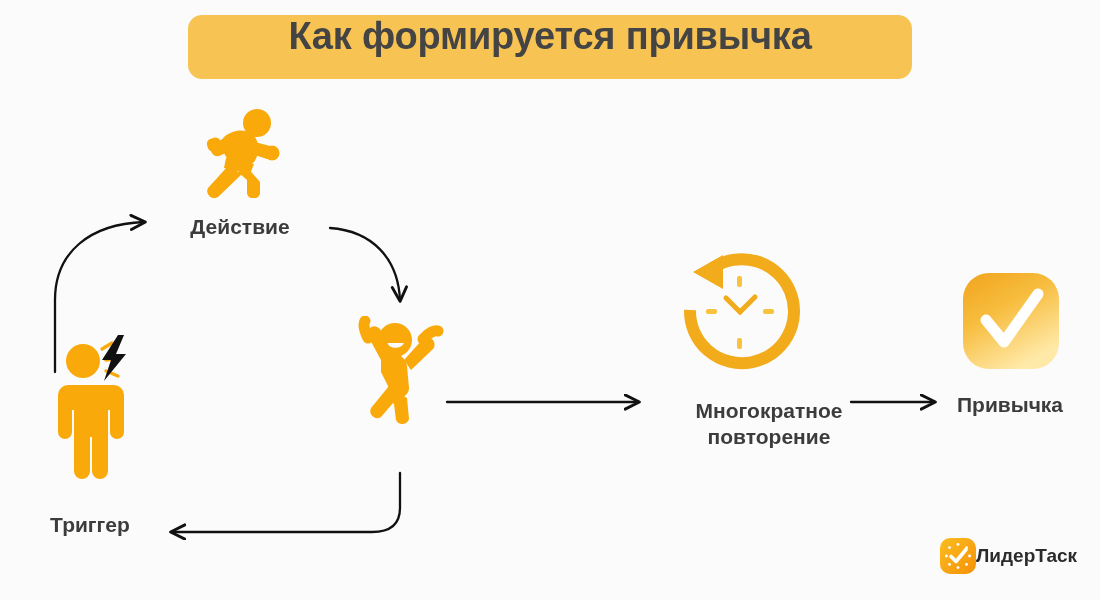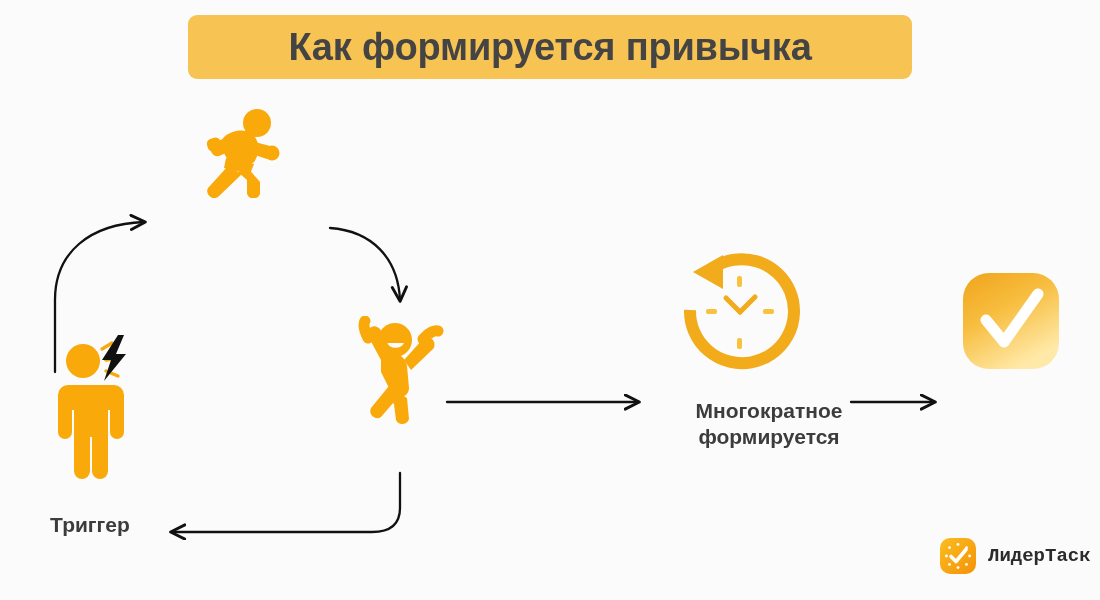--- a/index.html
+++ b/index.html
@@ -21,23 +21,23 @@
   }
   .abs { position: absolute; }
 
   
   #title-banner {
     left: 188px;
     top: 15px;
     width: 724px;
     height: 64px;
     background: #f7c453;
-    border-radius: 9px;
+    border-radius: 14px;
     display: flex;
-    align-items: center;
+    align-items: flex-start;
     justify-content: center;
   }
   #title-text {
     font-size: 38px;
     font-weight: bold;
     color: #444444;
     letter-spacing: -0.2px;
     white-space: nowrap;
   }
 
@@ -72,22 +72,21 @@
     width: 1100px; height: 600px;
     pointer-events: none;
   }
 
   
   #footer-logo {
     left: 940px;
     top: 538px;
     display: flex;
     align-items: center;
-    gap: 12px;
-    font-family: Liberation Mono, monospace;
+    gap: 0;
   }
   #footer-logo-text {
     font-size: 19px;
     font-weight: bold;
     color: #2b2b2b;
     white-space: nowrap;
   }
 </style>
 </head>
 <body>
@@ -145,20 +144,21 @@
       <path d="M49,33 L68,38 a7,7 0 0 1 -3,13 L47,45 Z" fill="#f9a90a"></path>
       <circle cx="70" cy="45" r="7.5" fill="#f9a90a"></circle>
 
       <path d="M24,50 L52,56 L48,66 L22,60 Z" fill="#f9a90a"></path>
 
       <path d="M26,58 L6,80 a7,7 0 0 0 10,9 L40,66 Z" fill="#f9a90a"></path>
 
       <path d="M45,59 L58,74 L58,86 a7,7 0 0 1 -13,0 L45,72 L36,64 Z" fill="#f9a90a"></path>
     </svg>
   </div>
+  <div class="abs stage-label" id="label-action">Действие</div>
 
   <div class="abs icon-wrap" id="icon-reward">
     <svg width="106" height="120" viewBox="0 0 106 120">
 
       <circle cx="48" cy="24" r="17" fill="#f9a90a"></circle>
       <path d="M40,27 a9,7 0 0 0 17,0 z" fill="#fbfbfb"></path>
 
       <path d="M34,40 C45,34 58,38 60,50 L62,72 C62,82 48,85 44,76 L34,56 Z" fill="#f9a90a"></path>
 
       <path d="M34,44 L21,20 a7,7 0 0 1 12,-7 L46,38 Z" fill="#f9a90a"></path>
@@ -184,36 +184,37 @@
       <rect x="64" y="86" width="5" height="11" rx="2" fill="#f9c23c"></rect>
       <rect x="33" y="57" width="11" height="5" rx="2" fill="#f9c23c"></rect>
       <rect x="90" y="57" width="11" height="5" rx="2" fill="#f9c23c"></rect>
 
       <path d="M67,60 L82,45" stroke="#f2ab1a" stroke-width="5" stroke-linecap="round"></path>
       <path d="M67,60 L53,46" stroke="#f2ab1a" stroke-width="5" stroke-linecap="round"></path>
     </svg>
   </div>
   <div class="abs stage-label two-line" id="label-repeat">
     <div>Многократное</div>
-    <div>формируется</div>
+    <div>повторение</div>
   </div>
 
   <div class="abs icon-wrap" id="icon-habit">
     <svg width="98" height="98" viewBox="0 0 98 98">
       <defs>
         <linearGradient id="habitGrad" x1="0" y1="0" x2="0.55" y2="1">
           <stop offset="0%" stop-color="#f0a41c"></stop>
           <stop offset="45%" stop-color="#f7bd3e"></stop>
           <stop offset="100%" stop-color="#ffe9a8"></stop>
         </linearGradient>
       </defs>
       <rect x="1" y="1" width="96" height="96" rx="26" fill="url(#habitGrad)"></rect>
       <path d="M24,48 L42,70 L76,22" fill="none" stroke="#ffffff" stroke-width="11" stroke-linecap="round" stroke-linejoin="round"></path>
     </svg>
   </div>
+  <div class="abs stage-label" id="label-habit">Привычка</div>
 
   <div class="abs" id="footer-logo">
     <span style="line-height:0;">
       <svg width="36" height="36" viewBox="0 0 36 36">
         <defs>
           <linearGradient id="logoGrad" x1="0" y1="0" x2="1" y2="1">
             <stop offset="0%" stop-color="#fbbd1f"></stop>
             <stop offset="100%" stop-color="#f59208"></stop>
           </linearGradient>
         </defs>

